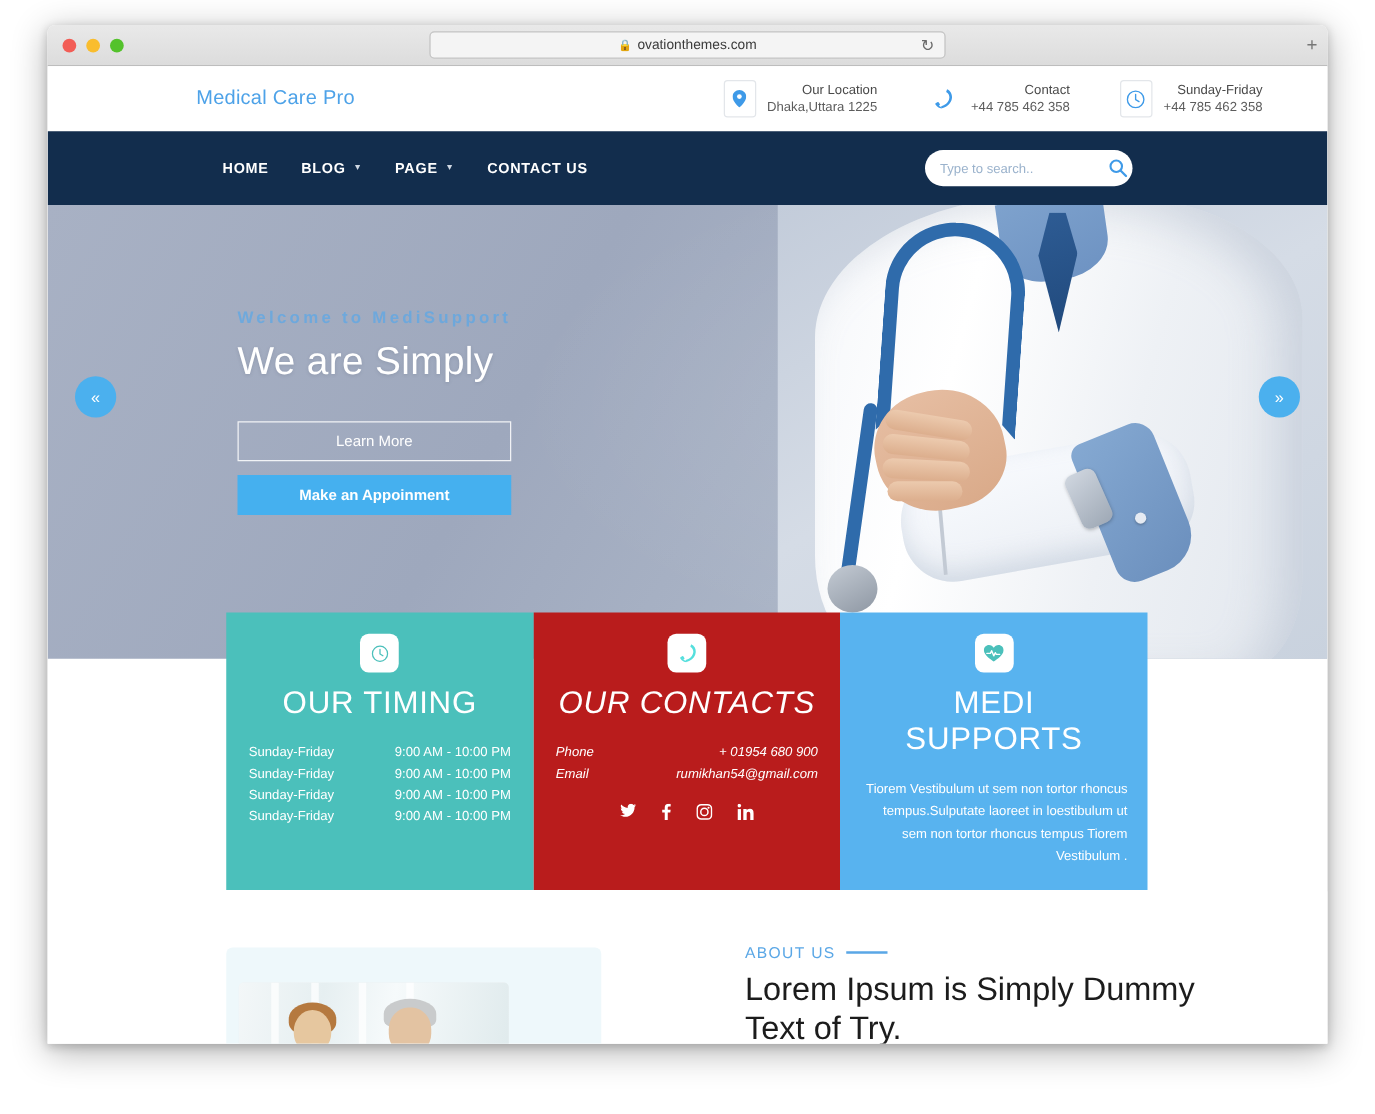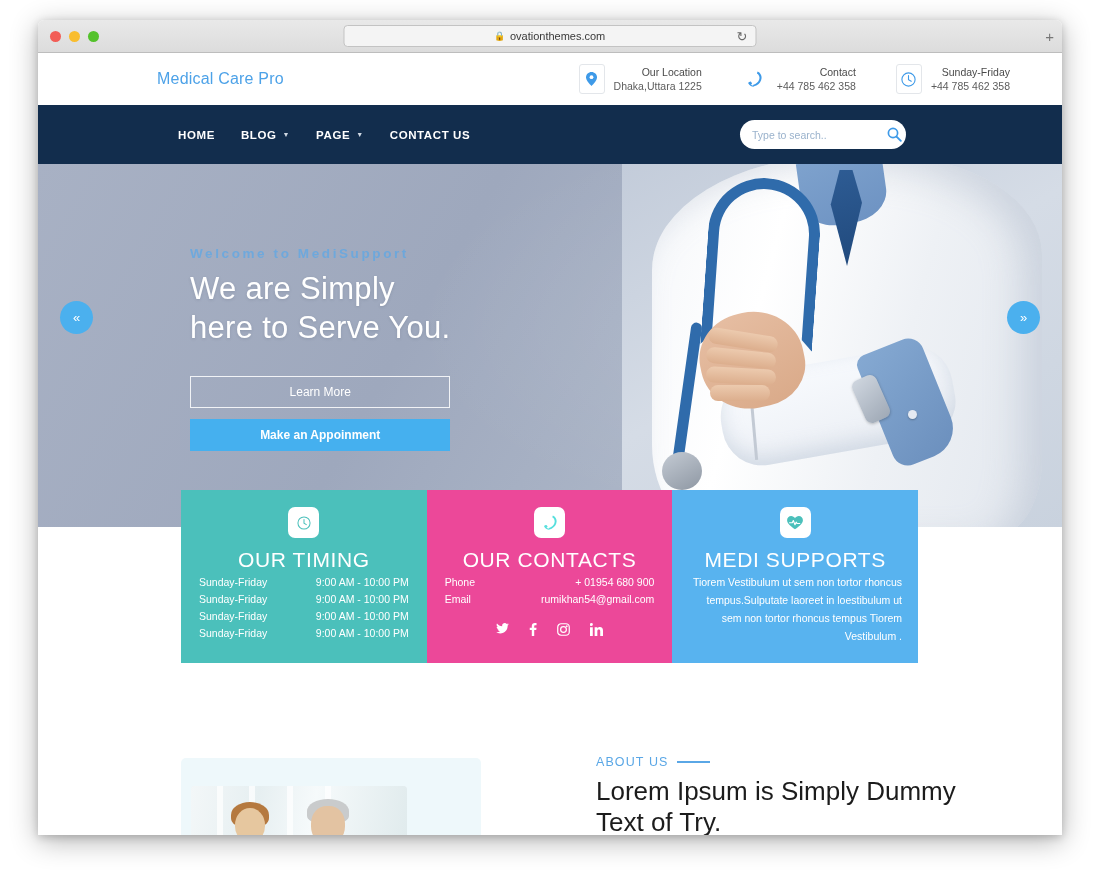--- a/index.html
+++ b/index.html
@@ -328,38 +328,38 @@
     display: flex;
     z-index: 6;
   }
   .card {
     width: 246px;
     padding: 17px 16px 18px;
     min-height: 172px;
     position: relative;
   }
   .card-timing   { background: #4bc0bb; }
-  .card-contacts { background: #ec4899; }
+  .card-contacts { background: #b91c1c; font-style: italic; }
   .card-support  { background: #58b3ef; }
   .card-icon {
     width: 31px; height: 31px;
     background: #ffffff;
     border-radius: 7px;
     margin: 0 auto 10px;
     display: flex; align-items: center; justify-content: center;
   }
   .card-icon.teal { color: #4bc0bb; }
   .card-icon.cyan { color: #55dfdd; }
   .card-title {
     text-align: center;
     color: #ffffff;
-    font-size: 21px;
+    font-size: 25px;
     letter-spacing: .6px;
     font-weight: normal;
-    margin-bottom: 1px;
+    margin-bottom: 16px;
   }
   .card-row {
     display: flex; justify-content: space-between;
     color: #ffffff;
     font-size: 10.5px;
     padding: 2.5px 2px;
   }
   .card-desc {
     color: #ffffff;
     font-size: 10.5px;
@@ -560,21 +560,20 @@
         <div class="doc-watch"></div>
       </div>
 
       <button class="hero-arrow arrow-prev">«</button>
       <button class="hero-arrow arrow-next">»</button>
 
       <div class="hero-content">
         <div class="hero-kicker">Welcome to MediSupport</div>
         <div class="hero-title">
           <div>We are Simply</div>
-          <div>here to Serve You.</div>
         </div>
         <div class="hero-btns">
           <button class="btn-outline">Learn More</button>
           <button class="btn-solid">Make an Appoinment</button>
         </div>
       </div>
     </div>
 
     <div class="cards">
 

